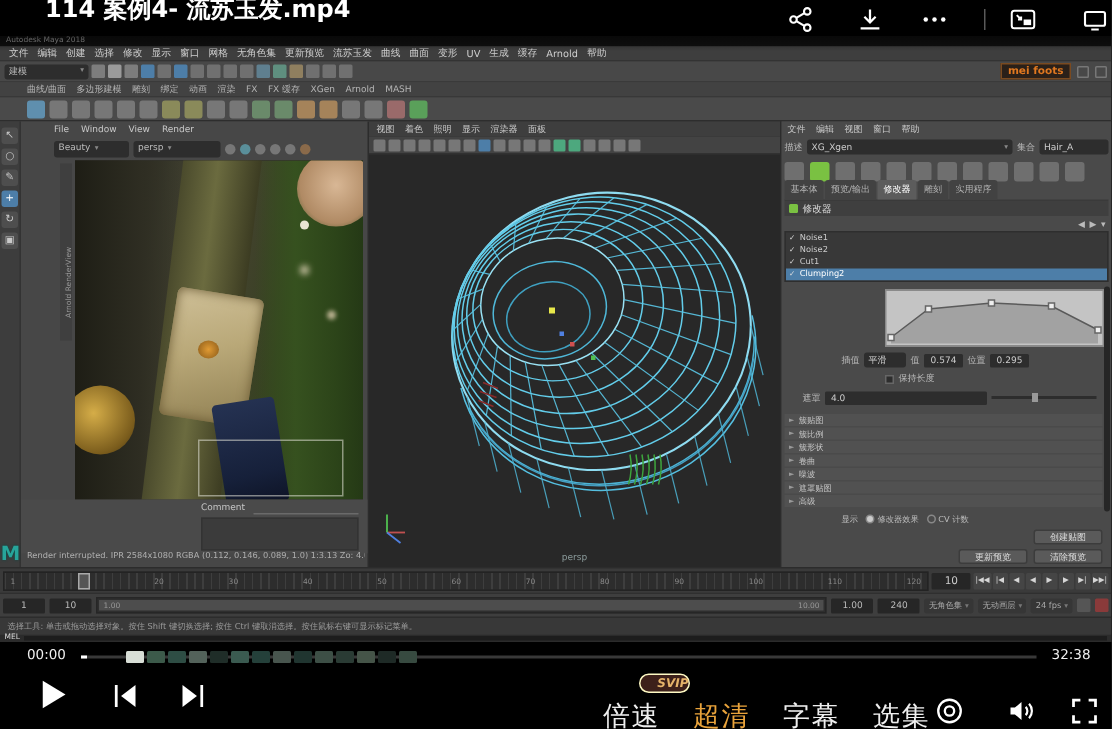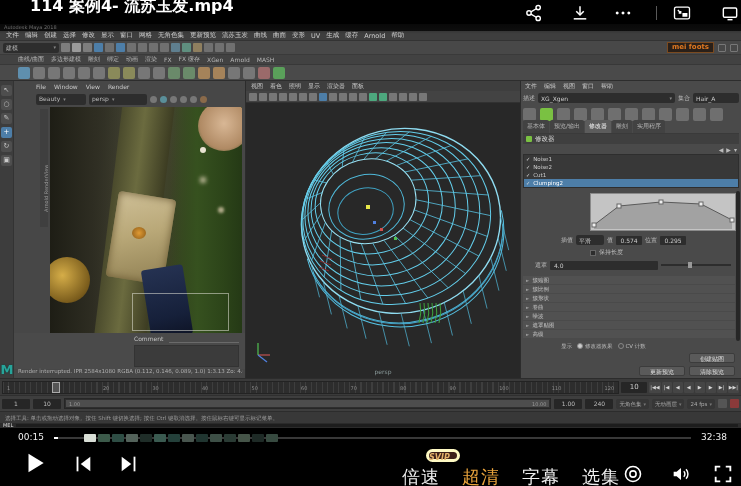--- a/index.html
+++ b/index.html
@@ -115,21 +115,21 @@
 .tdivider{position:absolute;top:6px;left:656px;width:1px;height:14px;background:rgba(255,255,255,.35)}
 .bottom-overlay{position:absolute;left:0;right:0;bottom:0;height:58px;background:#000;z-index:5}
 .ptime{position:absolute;top:4px;font-size:9px;color:#f0f0f0}
 .pbar{position:absolute;left:54px;right:50px;top:9px;height:2px;background:rgba(255,255,255,.22)}
 .pfill{position:absolute;left:0;top:0;height:2px;background:#fff}
 .chips{position:absolute;left:30px;top:-3px;display:flex;gap:2px}
 .chips i{width:12px;height:8px;border-radius:1px;display:block}
 .cbtn{position:absolute;font-size:18px;color:#eee;letter-spacing:1px}
 .cicon{position:absolute;width:22px;height:22px}
 .cicon svg{width:100%;height:100%}
-.svip{position:absolute;left:426px;top:21px;width:34px;height:13px;background:#3d201a;border:3px solid #fef9c3;border-radius:7px;color:#e5b36a;font-size:8px;font-weight:bold;font-style:italic;text-align:left;line-height:12px}
+.svip{position:absolute;left:426px;top:21px;width:34px;height:13px;background:#3d201a;border:1px solid #fef9c3;border-radius:7px;color:#e5b36a;font-size:8px;font-weight:bold;font-style:italic;text-align:right;line-height:12px}
 </style>
 </head>
 <body>
 
 <div id="stage">
 
   <div id="mayaFrame">
     <div class="m-titlebar"><span>Autodesk Maya 2018</span></div>
     <div class="m-menubar" id="mayaMenus">
         <span>文件</span>
@@ -637,21 +637,21 @@
     </div>
     <div class="ticon" style="left:720px">
       <svg viewBox="0 0 24 24" fill="none" stroke="#fff" stroke-width="1.7">
           <rect x="4" y="6" width="16" height="11" rx="1.5"></rect>
           <path d="M9 20h6"></path>
         </svg>
     </div>
   </div>
 
   <div class="bottom-overlay">
-    <span class="ptime" style="left:18px">00:15</span>
+    <span class="ptime" style="left:18px">00:00</span>
     <div class="pbar">
       <div class="pfill" style="width:4px"></div>
       <div class="chips" id="chips">
           <i style="background: rgb(216, 222, 214);"></i>
           <i style="background: rgb(60, 90, 74);"></i>
           <i style="background: rgb(46, 77, 68);"></i>
           <i style="background: rgb(83, 98, 90);"></i>
           <i style="background: rgb(31, 45, 40);"></i>
           <i style="background: rgb(58, 90, 80);"></i>
           <i style="background: rgb(36, 64, 58);"></i>

